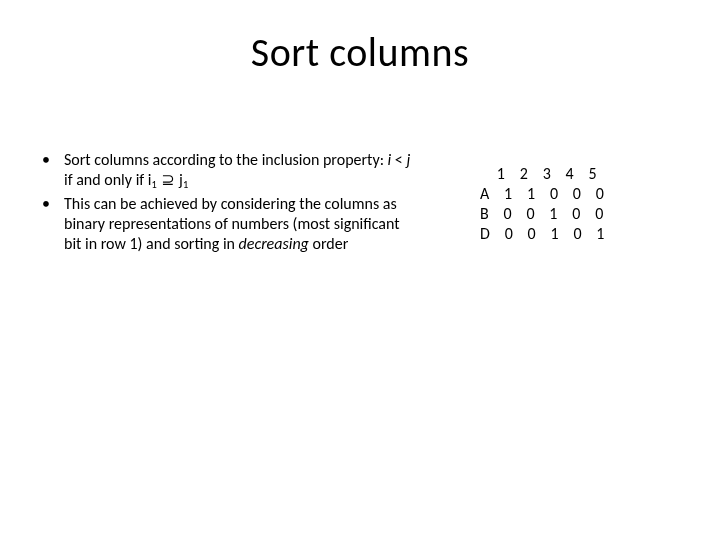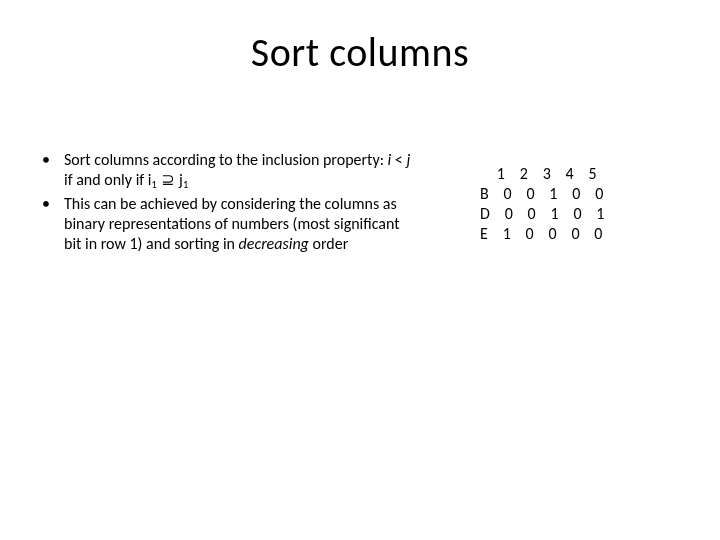--- a/index.html
+++ b/index.html
@@ -93,19 +93,19 @@
           <span>Sort columns according to the inclusion property: </span><span class="i">i</span><span> &lt; </span><span class="i">j</span><span> if and only if  i</span><span class="sub">1</span><span class="sup-op"> ⊇ </span><span>j</span><span class="sub">1</span>
         </li>
         <li>
           <span>This can be achieved by considering the columns as binary representations of numbers (most significant bit in row 1) and sorting in </span><span class="i">decreasing</span><span> order</span>
         </li>
       </ul>
     </div>
 
     <div class="matrix">
       <div class="matrix-header">1 2 3 4 5</div>
+      <div class="matrix-row">A 1 1 0 0 0</div>
       <div class="matrix-row">B 0 0 1 0 0</div>
       <div class="matrix-row">D 0 0 1 0 1</div>
-      <div class="matrix-row">E 1 0 0 0 0</div>
     </div>
   </div>
 
 </div>
 
 </body></html>

